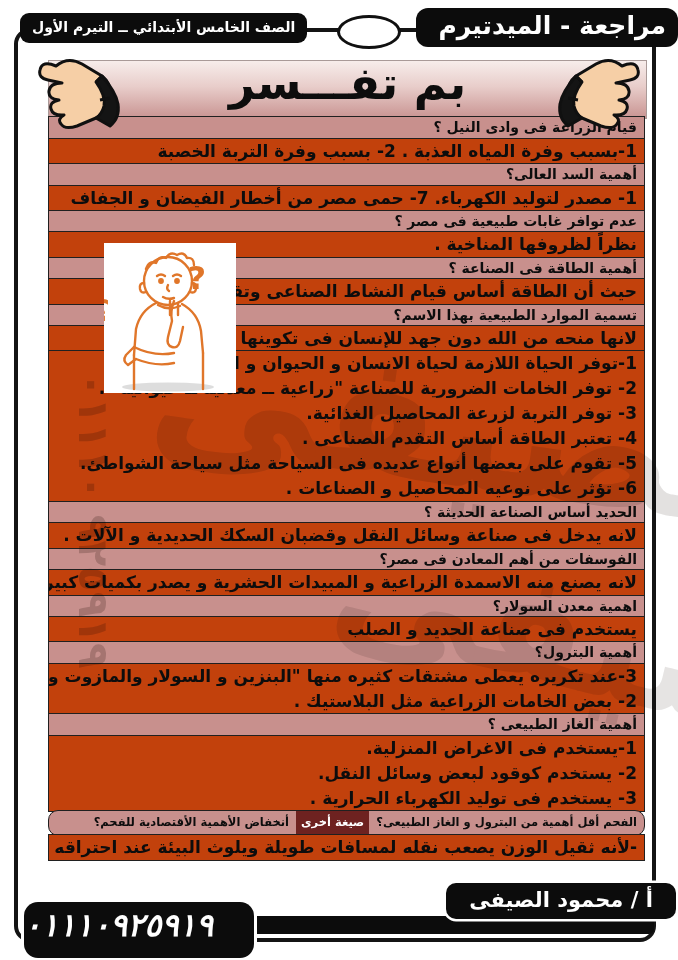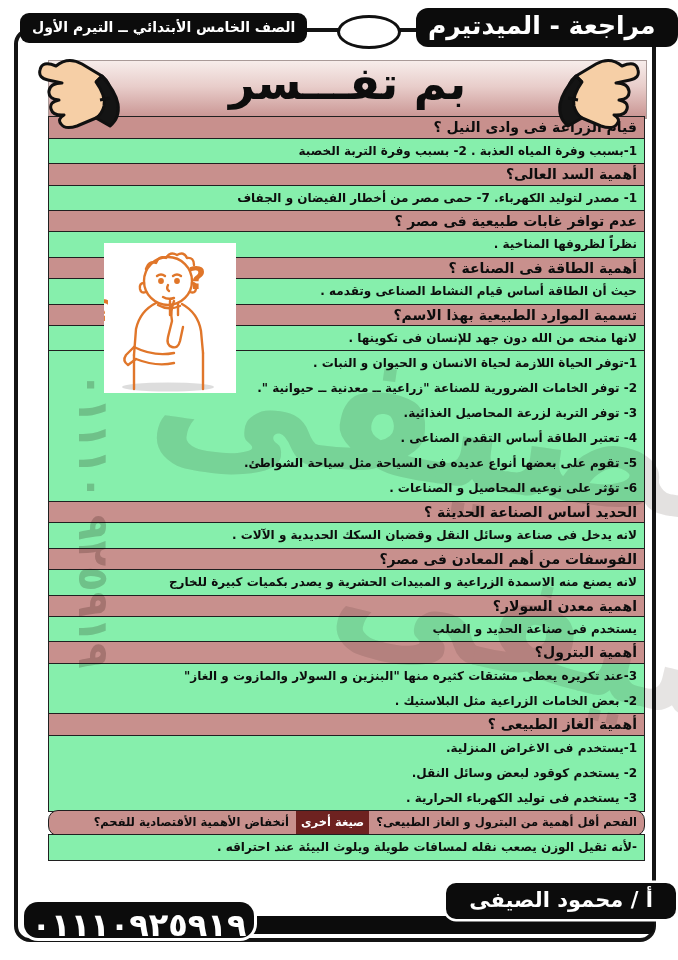--- a/index.html
+++ b/index.html
@@ -12,21 +12,21 @@
   
   .frame {
     position:absolute; left:14px; top:28px; width:634px; height:906px;
     border:4px solid #141414; border-radius:16px; z-index:1; background:transparent;
   }
 
   
   .badge-right {
     position:absolute; right:0; top:8px; min-width:238px; z-index:7;
     background:#0c0c0c; color:#fff; border-radius:12px; padding:3px 12px 7px;
-    font-size:25px; font-weight:bold; text-align:left; white-space:nowrap;
+    font-size:25px; font-weight:bold; text-align:right; white-space:nowrap;
   }
   .badge-left {
     position:absolute; left:20px; top:13px; z-index:7;
     background:#0c0c0c; color:#fff; border-radius:9px; padding:6px 12px 8px;
     font-size:14px; font-weight:bold; white-space:nowrap;
   }
   .header-oval {
     position:absolute; left:337px; top:15px; width:58px; height:28px; z-index:7;
     background:#fff; border:3.5px solid #101010; border-radius:50%;
   }
@@ -43,21 +43,21 @@
   .hand.right { right:34px; }
   .hand.left  { left:34px; transform:scaleX(-1); }
 
   
   .rows { position:absolute; left:48px; top:118px; width:597px; z-index:2; }
   .row {
     border:1.6px solid #202020; margin-top:-1.6px; padding:0 7px;
     font-weight:bold; text-align:right; overflow:hidden; position:relative;
   }
   .row.q { background:#c8908d; height:21px; font-size:14px; line-height:20px; white-space:nowrap; }
-  .row.a { background:#86efac; font-size:12px; }
+  .row.a { background:#c2410c; font-size:17px; }
   .row.a .line { line-height:25px; white-space:nowrap; }
   .row.q.small { font-size:11.5px; height:24px; line-height:23px;border-radius:10px; }
   .hl { background:#6e2220; color:#fff; padding:0 5px; margin:0 3px; display:inline-block; }
 
   
   .boy {
     position:absolute; left:104px; top:243px; width:132px; height:150px;
     background:#ffffff; z-index:4;
   }
 
@@ -72,24 +72,24 @@
   .footer-bar {
     position:absolute; left:26px; top:916px; width:628px; height:18px;
     background:#0c0c0c; border-radius:5px; z-index:5;
   }
   .name-box {
     position:absolute; right:2px; top:883px; width:230px; height:36px; z-index:6;
     background:#0c0c0c; border-radius:10px; box-shadow:0 0 0 2.5px #fff;
     color:#fff; font-weight:bold; font-size:21px; text-align:center; line-height:34px; white-space:nowrap;
   }
   .phone-box {
-    position:absolute; left:24px; top:902px; width:230px; height:36px; z-index:6;
+    position:absolute; left:24px; top:902px; width:230px; height:56px; z-index:6;
     background:#0c0c0c; border-radius:14px; box-shadow:0 0 0 3px #fff;
-    color:#fff; font-weight:bold; font-size:32px; text-align:center; line-height:46px;
-    direction:ltr; letter-spacing:1px; white-space:nowrap;
+    color:#fff; font-weight:bold; font-size:32px; text-align:left; line-height:46px;
+    direction:ltr; letter-spacing:1px; white-space:nowrap;font-style:italic;
   }
 </style>
 </head>
 <body>
 
 <div id="page">
 
   <div class="frame"></div>
 
   <div class="badge-right">مراجعة - الميدتيرم</div>

